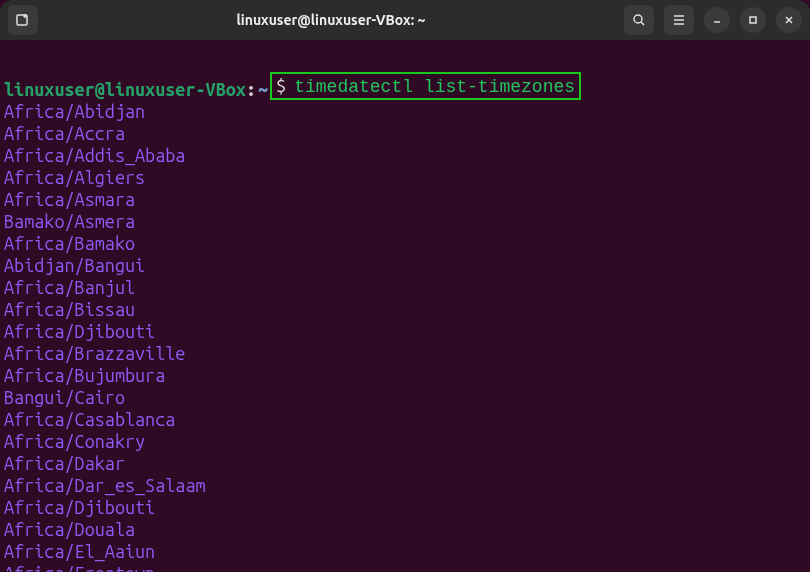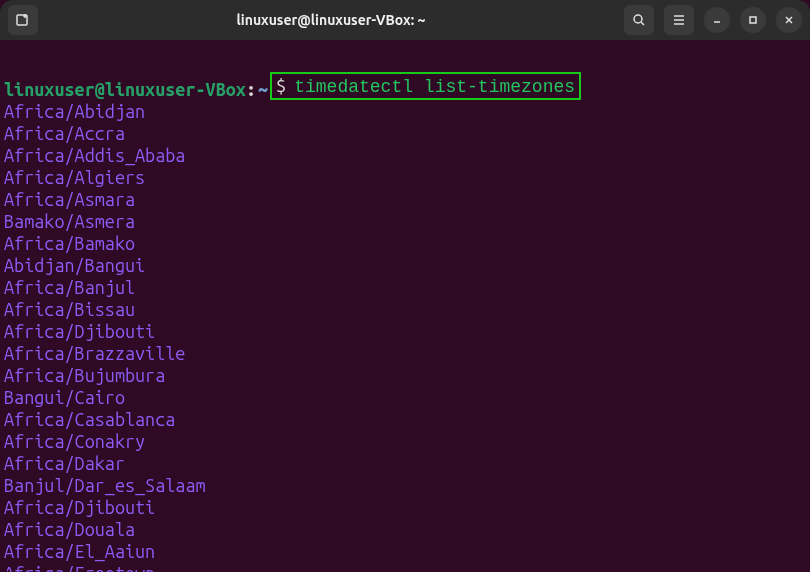--- a/index.html
+++ b/index.html
@@ -187,19 +187,19 @@
       <div class="output-line">Abidjan/Bangui</div>
       <div class="output-line">Africa/Banjul</div>
       <div class="output-line">Africa/Bissau</div>
       <div class="output-line">Africa/Djibouti</div>
       <div class="output-line">Africa/Brazzaville</div>
       <div class="output-line">Africa/Bujumbura</div>
       <div class="output-line">Bangui/Cairo</div>
       <div class="output-line">Africa/Casablanca</div>
       <div class="output-line">Africa/Conakry</div>
       <div class="output-line">Africa/Dakar</div>
-      <div class="output-line">Banjul/Dar_es_Salaam</div>
+      <div class="output-line">Africa/Dar_es_Salaam</div>
       <div class="output-line">Africa/Djibouti</div>
       <div class="output-line">Africa/Douala</div>
       <div class="output-line">Africa/El_Aaiun</div>
       <div class="output-line">Africa/Freetown</div>
     </div>
 </div>
 
 </body></html>

